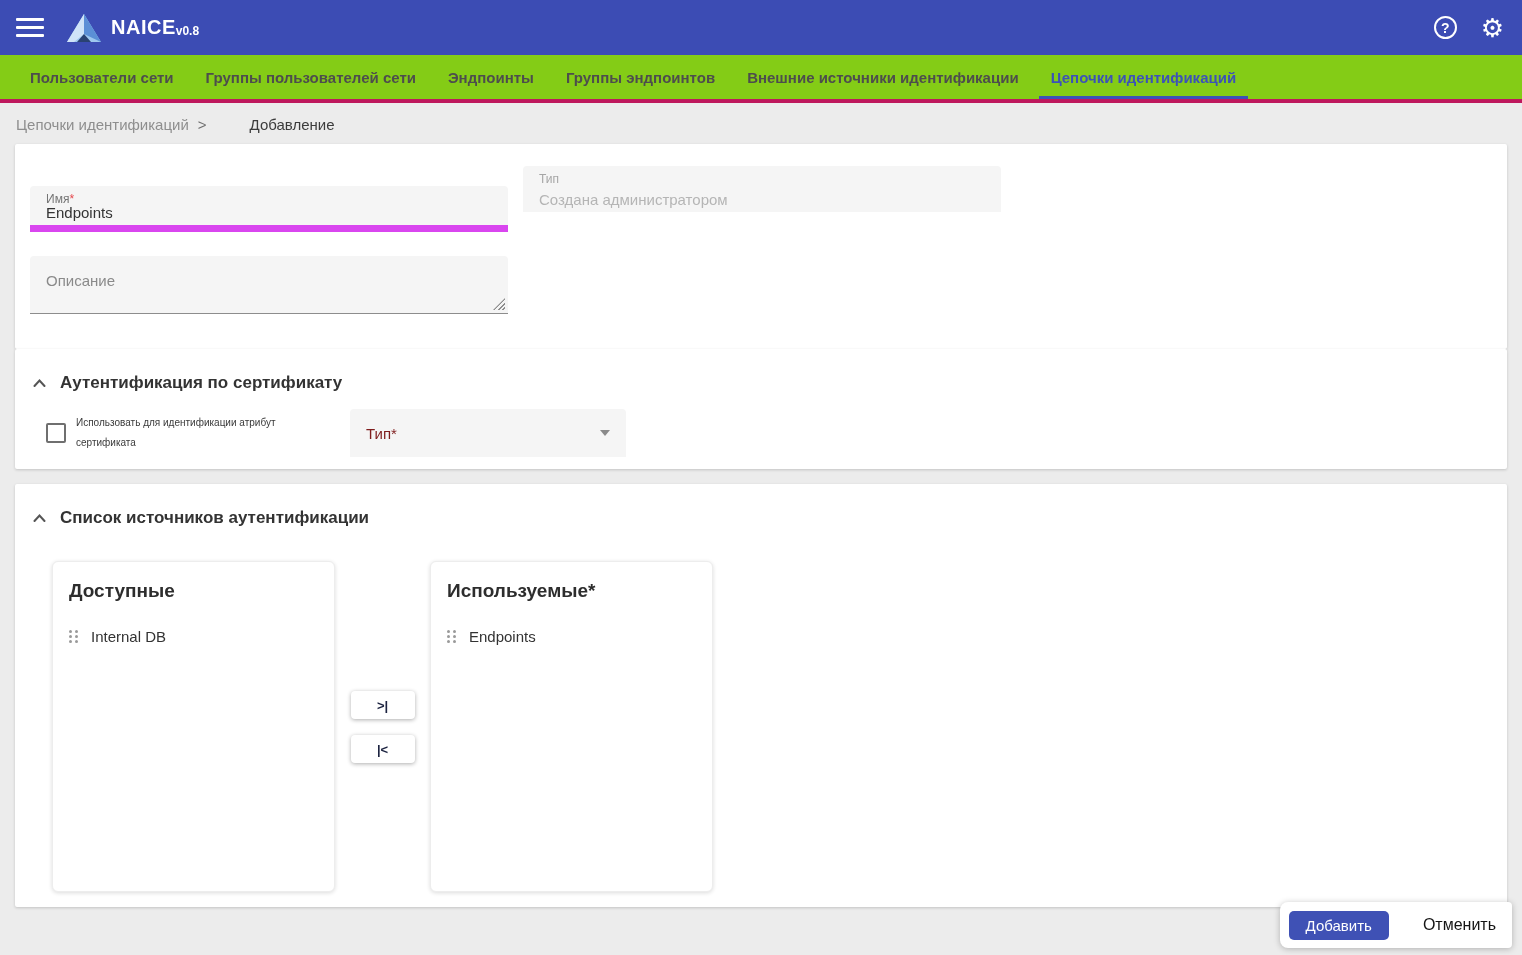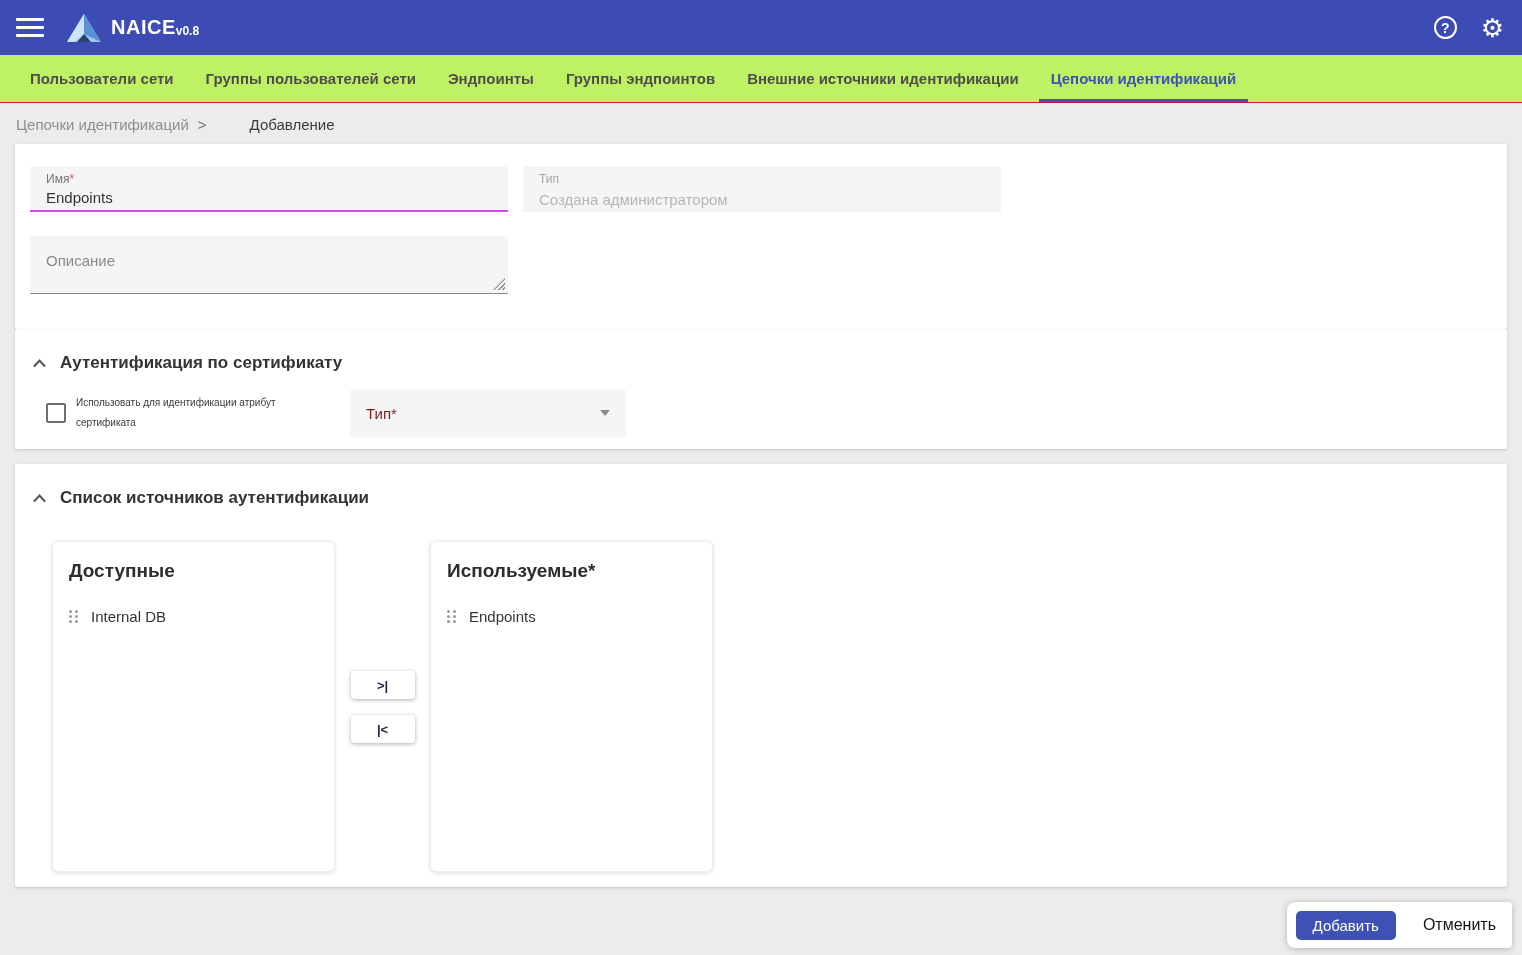--- a/index.html
+++ b/index.html
@@ -29,22 +29,22 @@
   .appbar-right { margin-left:auto; display:flex; align-items:center; gap:24px; }
   .help-ic {
     width:23px; height:23px; border:2px solid #fff; border-radius:50%;
     display:flex; align-items:center; justify-content:center;
     font-size:14px; font-weight:700; cursor:pointer;
   }
   .gear-ic { font-family:"DejaVu Sans", sans-serif; font-size:26px; line-height:1; cursor:pointer; }
 
   
   .tabbar {
-    height:48px; background:#bef264; display:flex; align-items:stretch;
-    padding-left:18px; gap:8px; border-bottom:1px solid #be185d;
+    height:48px; background:#84cc16; display:flex; align-items:stretch;
+    padding-left:18px; gap:8px; border-bottom:4px solid #be185d;
   }
   .tab {
     display:flex; align-items:center; padding:0 12px; font-size:15px;
     font-weight:600; color:#4d4d4d; position:relative; cursor:pointer; white-space:nowrap;
   }
   .tab.active { color:#3c52b8; }
   .tab.active::after {
     content:""; position:absolute; left:0; right:0; bottom:0; height:3px; background:#3c52b8;
   }
 
@@ -62,21 +62,21 @@
   .card-form { padding:22px 15px 35px; }
   .card-cert { padding:24px 15px 12px; }
   .card-sources { margin-top:15px; padding:24px 15px 15px; }
 
   
   .field-row { display:flex; gap:15px; }
   .field {
     position:relative; width:478px; height:46px; background:#f5f5f5;
     border-radius:4px 4px 0 0;
   }
-  .field.enabled { border-bottom:2px solid #d946ef; }
+  .field.enabled { border-bottom:7px solid #d946ef;margin-top:20px; }
   .field .flabel { position:absolute; top:6px; left:16px; font-size:12px; color:#757575; }
   .field .flabel .req { color:#e5484d; }
   .field input {
     position:absolute; left:16px; right:16px; bottom:4px; border:none; outline:none;
     background:transparent; font-family:"Liberation Sans", sans-serif; font-size:15px; color:#333;
   }
   .field.disabled .flabel { color:#a6a6a6; }
   .field.disabled input { color:#b5b5b5; }
 
   .field-textarea {
@@ -132,21 +132,21 @@
   .transfer-btn {
     width:64px; height:28px; background:#fff; border:none; border-radius:4px;
     box-shadow:0 1px 4px rgba(0,0,0,.32); font-family:"Liberation Sans", sans-serif;
     font-size:13px; font-weight:700; color:#1c2340; cursor:pointer;
   }
 
   
   .action-panel {
     position:absolute; right:10px; bottom:7px; height:46px; background:#fff;
     border-radius:8px 4px 4px 8px; box-shadow:0 1px 6px rgba(0,0,0,.25);
-    display:flex; align-items:center; padding:0 16px 0 9px; gap:27px;
+    display:flex; align-items:center; padding:0 16px 0 9px; gap:34px;
   }
   .btn-primary {
     background:#3f51b5; color:#fff; border:none; border-radius:5px; height:29px; padding:0 17px;
     font-family:"Liberation Sans", sans-serif; font-size:15px; cursor:pointer;
   }
   .btn-text {
     background:none; border:none; font-family:"Liberation Sans", sans-serif;
     font-size:16px; color:#151515; cursor:pointer;
   }
 </style>

